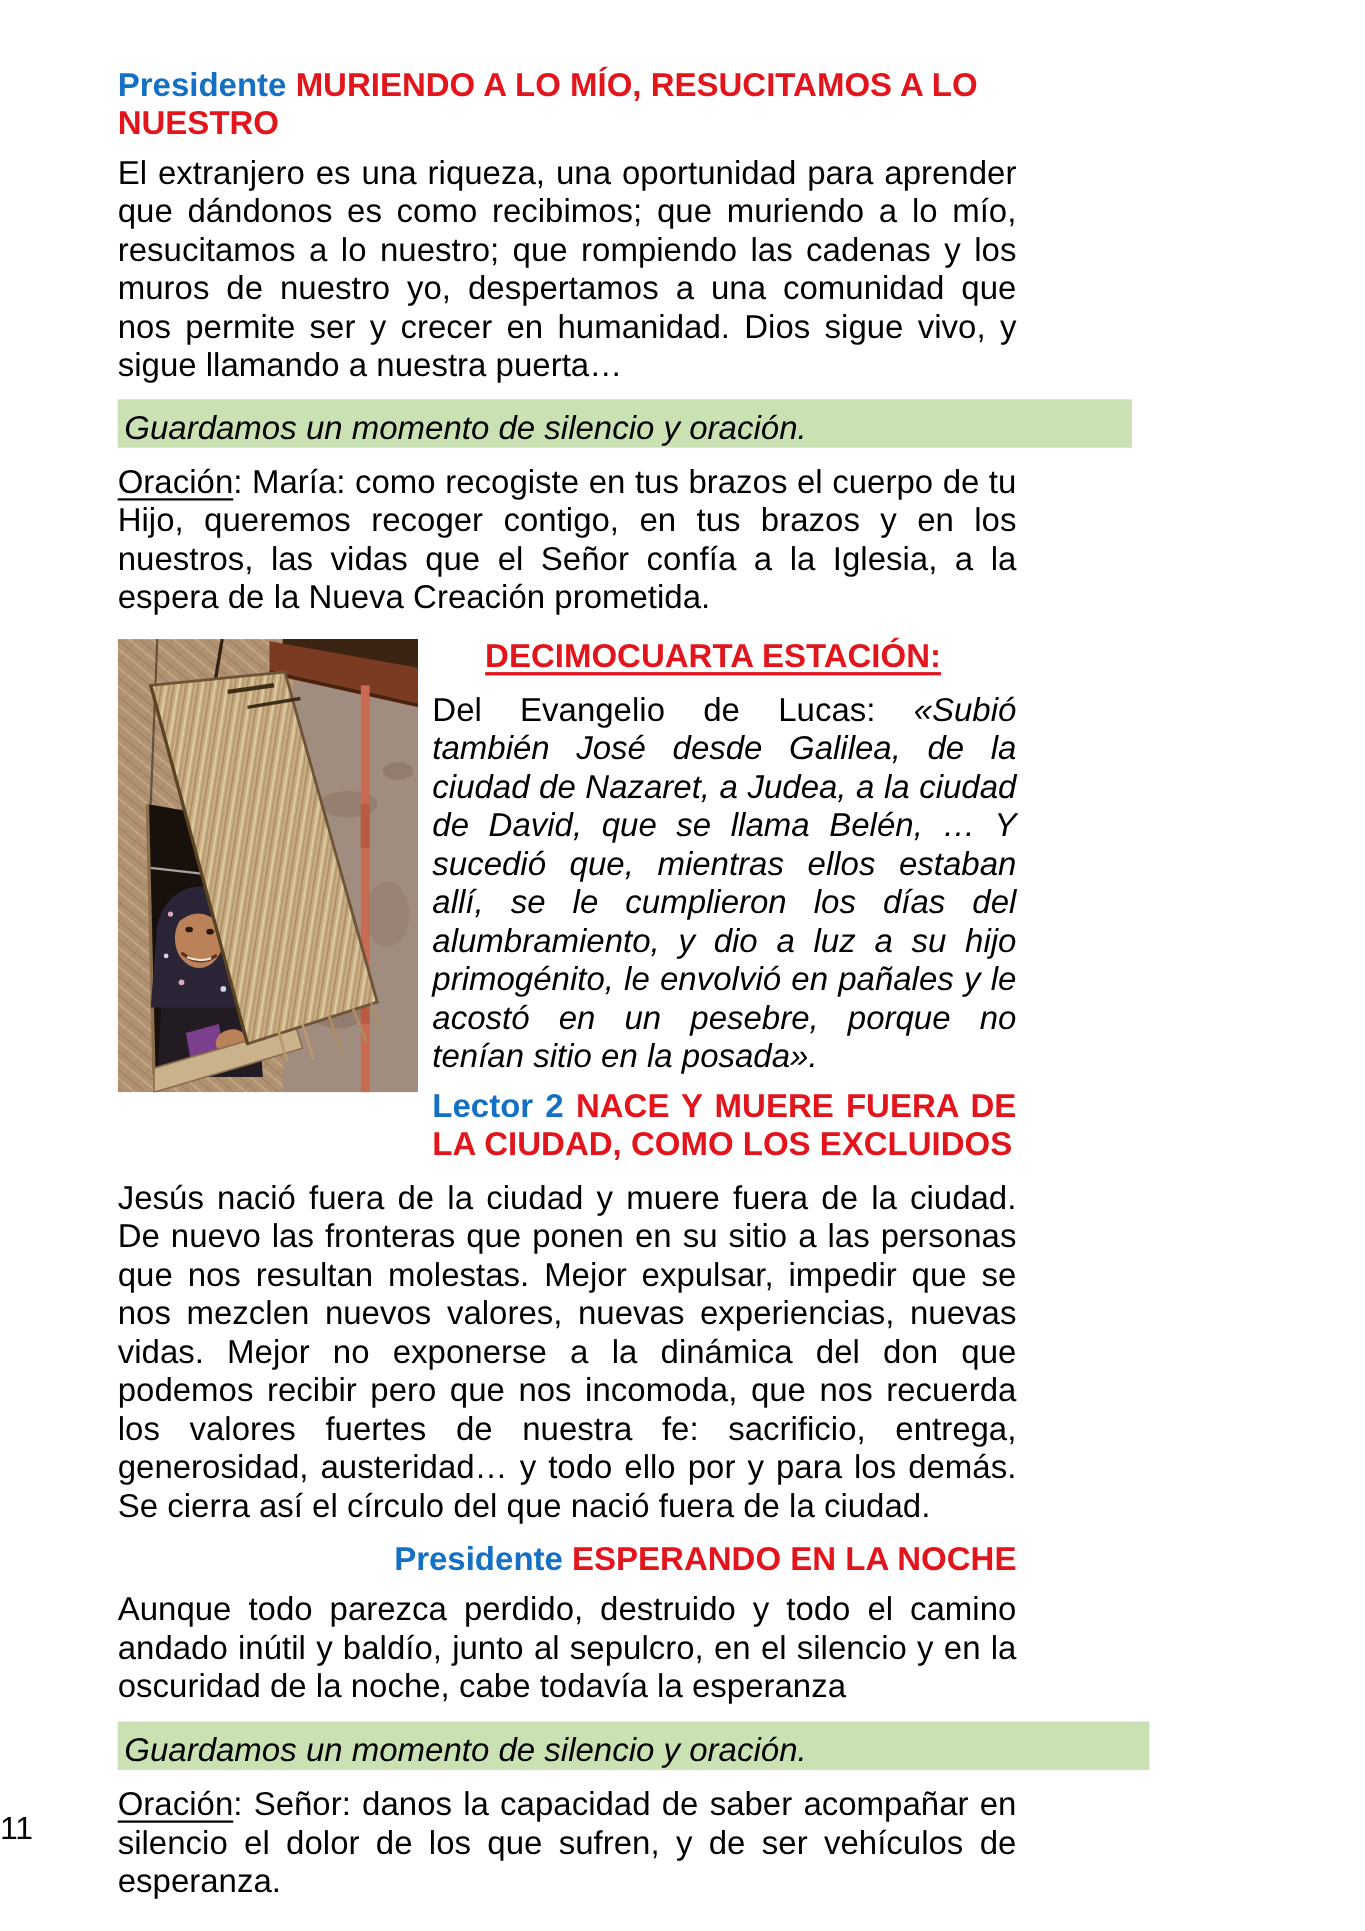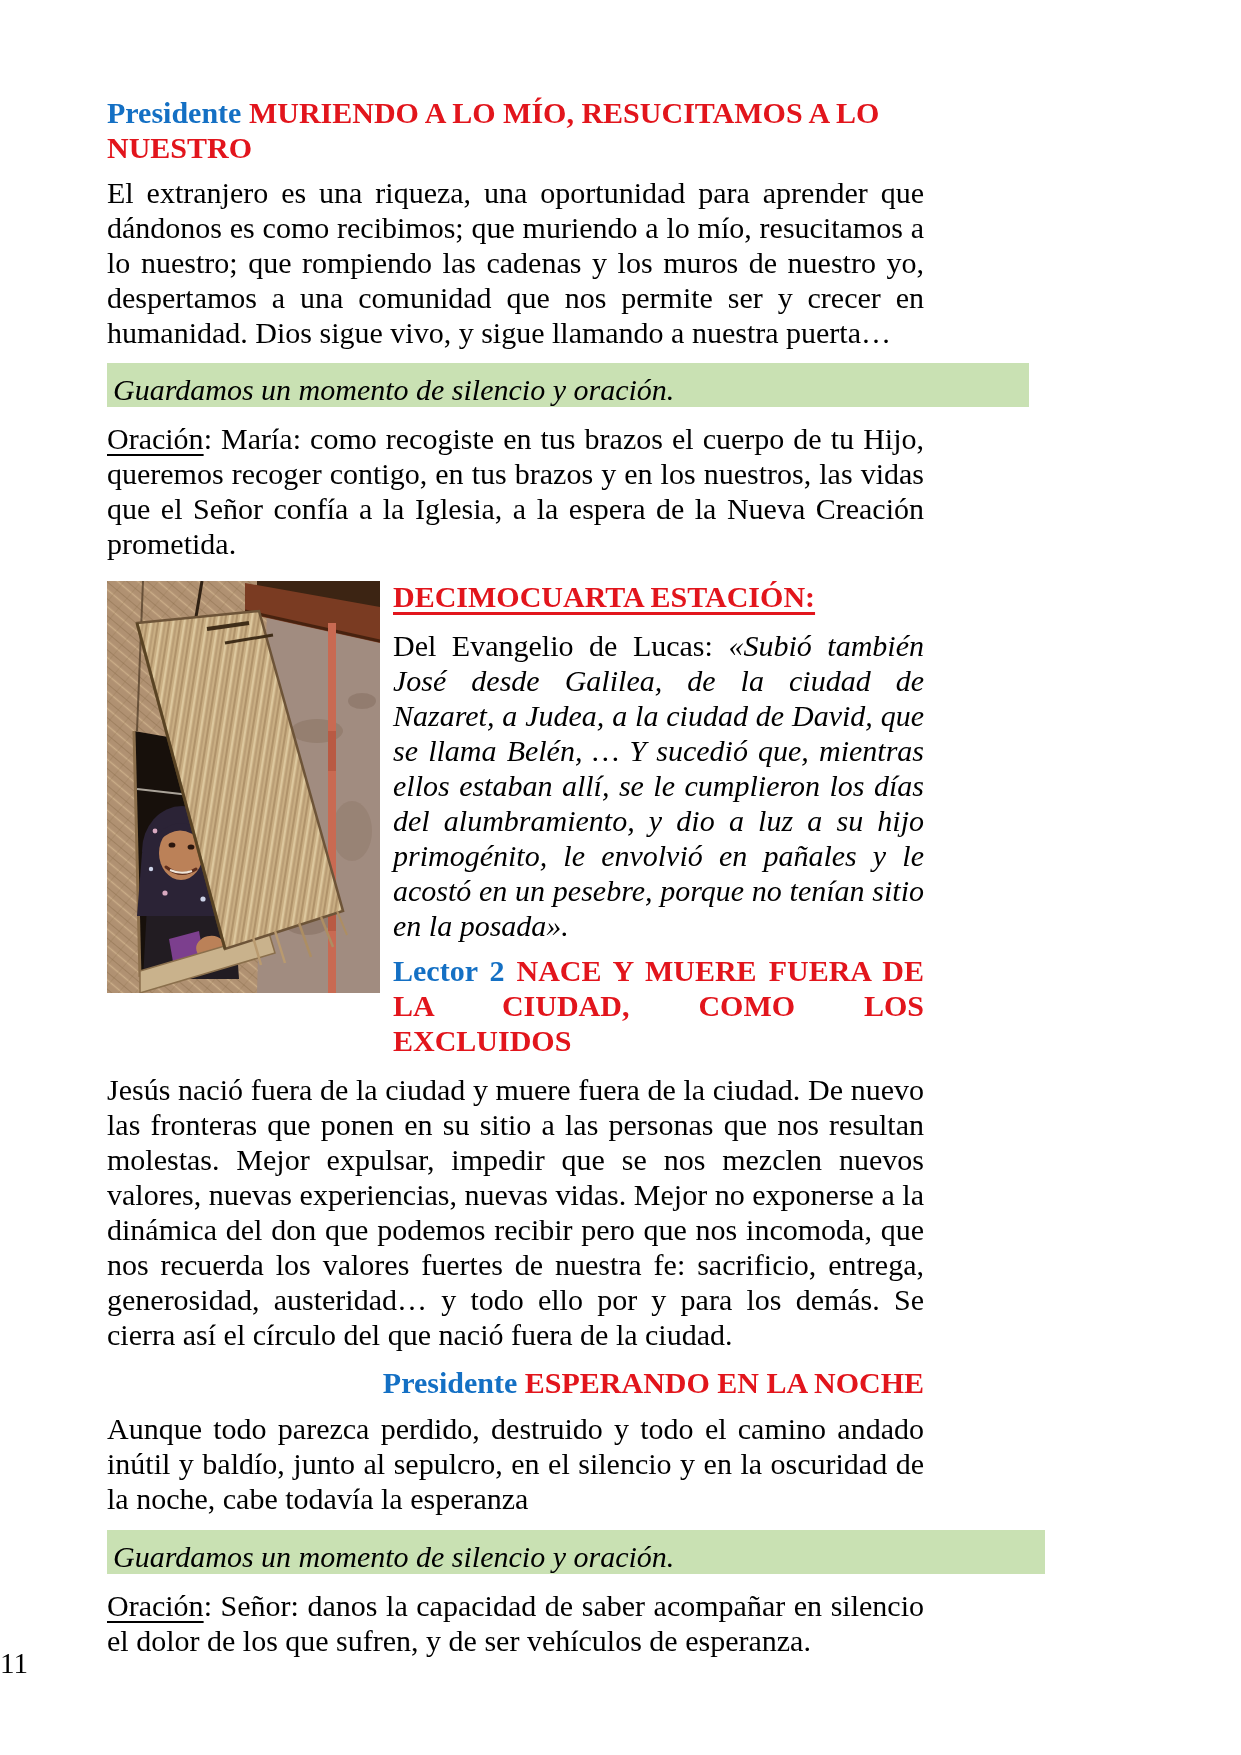--- a/index.html
+++ b/index.html
@@ -1,22 +1,22 @@
 <!DOCTYPE html>
 <html><head>
 <meta charset="utf-8">
 <style>
   html,body{margin:0;padding:0;background:#ffffff;}
   .page{
     position:relative;
     width:1045px;height:1755px;
     box-sizing:border-box;
     background:#ffffff;
-    padding:95px 121px 0 107px;
-    font-family:Liberation Serif, serif;
+    padding:60px 121px 0 107px;
+    font-family:Liberation Sans, sans-serif;
     font-size:30px;line-height:35px;color:#000000;
     overflow:hidden;
   }
   p{margin:0;}
   .just{text-align:justify;}
   .role-heading{font-weight:bold;margin:0 0 10px 0;}
   .role-label{color:var(--blue);}
   .red-title{color:var(--red);}
   .body-par{margin:0 0 13px 0;}
   .band{
@@ -29,21 +29,21 @@
   }
   .band1{width:916px;}
   .band2{width:1007px;}
   .prayer{margin:0 0 18px 0;}
   .u-label{text-decoration:underline;text-decoration-thickness:2px;text-underline-offset:5px;}
   .station{display:flex;align-items:flex-start;margin:0 0 14px 0;}
   .station-photo{flex:none;width:273px;height:412px;margin-top:2px;display:block;}
   .station-col{margin-left:13px;width:727px;}
   .station-title{font-weight:bold;color:var(--red);margin:0 0 14px 0;}
   .station-title .ul{
-    text-decoration:underline;text-decoration-thickness:3px;text-underline-offset:5px;
+    text-decoration:underline;text-decoration-thickness:3px;text-underline-offset:5px;margin-left:48px;
   }
   .lector-heading{font-weight:bold;color:var(--blue);margin:0 0 13px 0;}
   .gospel{margin:0 0 10px 0;}
   .italic{font-style:italic;}
   .lector2-heading{font-weight:bold;margin:0;}
   .h2{margin:0 0 11px 0;text-align:right;}
   .par3{margin:0 0 14px 0;}
   .page-number{
     position:absolute;left:0;top:1646px;width:100%;
     font-size:29px;

